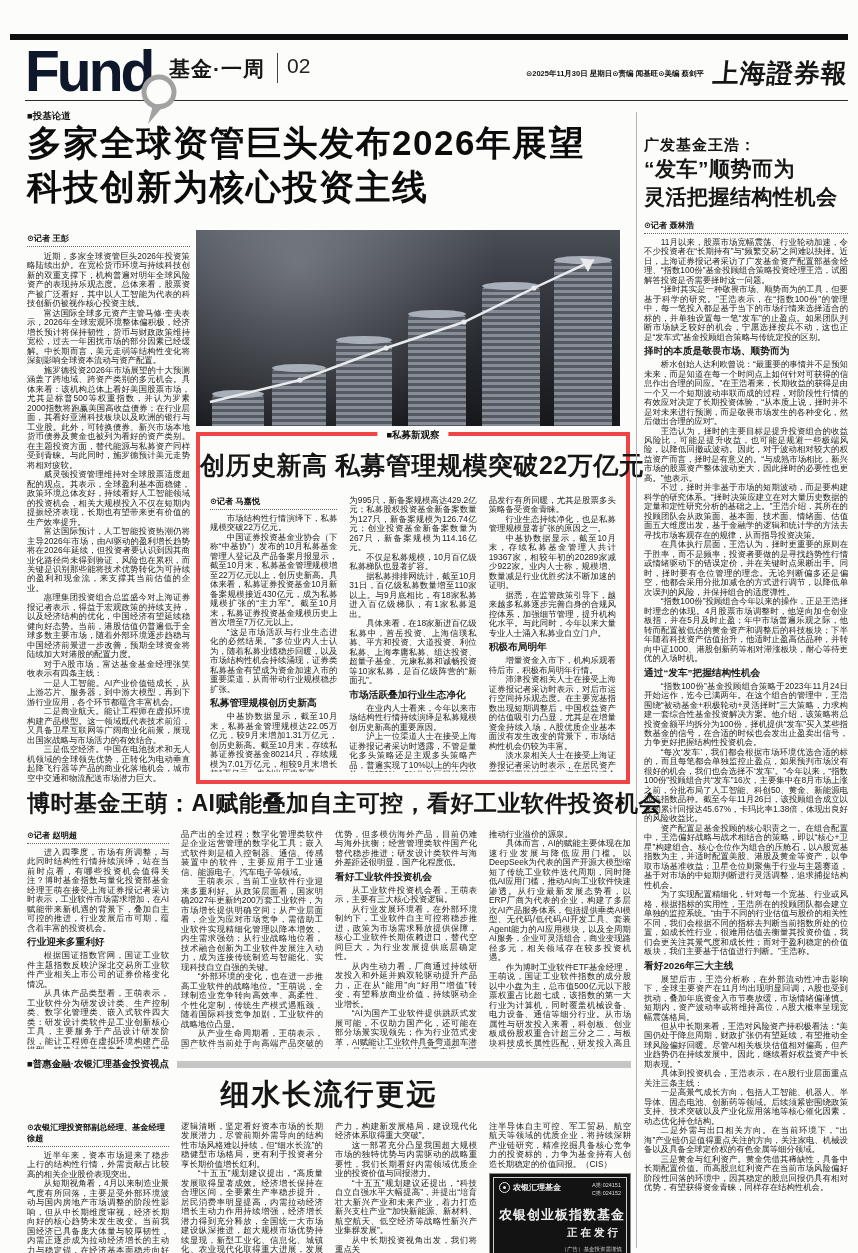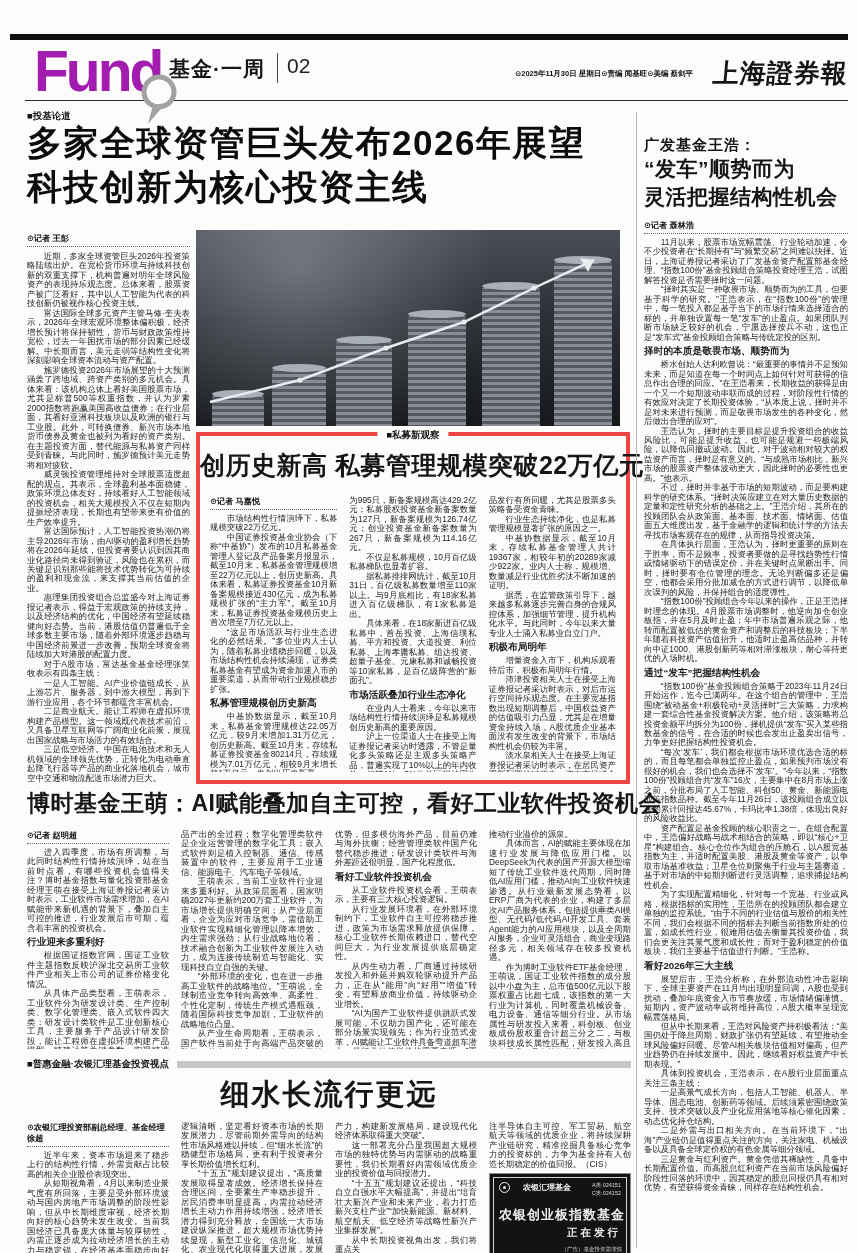--- a/index.html
+++ b/index.html
@@ -3,26 +3,26 @@
 <meta charset="utf-8">
 <style>
   * { margin:0; padding:0; box-sizing:border-box; }
   html,body { background:#e8e8e6; }
   body { font-family:"Liberation Sans","DejaVu Sans",sans-serif; }
   .sheet { position:relative; width:858px; height:1253px; background:#fcfcfa; overflow:hidden; color:#161616; margin:0 auto; }
 
   
   .topbar { position:absolute; left:10px; top:34px; width:838px; height:6px; background:#0f0f0f; }
   .header { position:absolute; left:25px; top:46px; width:823px; height:56px; }
-  .fund-logo { position:absolute; left:0; top:-8px; font-size:57px; font-weight:bold; color:#a21caf; letter-spacing:-3px;margin-left:9px; }
+  .fund-logo { position:absolute; left:0; top:-8px; font-size:57px; font-weight:bold; color:#0f172a; letter-spacing:-3px; }
   .fund-bubble { position:absolute; left:113px; top:26px; z-index:6; }
   .sec-title { position:absolute; left:144px; top:9px; font-size:21px; font-weight:bold; letter-spacing:1px; }
   .sec-divider { position:absolute; left:252px; top:7px; height:30px; border-left:1px solid #444; }
   .page-num { position:absolute; left:262px; top:8px; font-size:21px; color:#222; }
-  .header-right { position:absolute; right:0; top:10px; display:flex; align-items:center; gap:20px; }
+  .header-right { position:absolute; right:0; top:10px; display:flex; align-items:center; gap:9px; }
   .edition-info { font-size:7.5px; font-weight:bold; color:#111; }
   .masthead { font-size:26px; font-weight:bold; font-family:"DejaVu Serif","Liberation Serif",serif; transform:skewX(-5deg); letter-spacing:1px; }
   .header-rule { position:absolute; left:25px; top:100px; width:823px; border-top:1.5px solid #2b2b2b; }
 
   
   .flow { font-size:8.4px; line-height:1.13; text-align:justify; color:#1d1d1d; }
   .flow p.para { text-indent:2em; }
   .flow p.para.cont { text-indent:0; }
   .flow h4.sub { font-size:9.7px; font-weight:bold; margin:4px 0 3px; }
   .byline { display:block; font-size:8.2px; font-weight:bold; color:#111; border-bottom:1px dotted #666; padding-bottom:2px; margin-bottom:4px; }
@@ -65,21 +65,21 @@
   .ny-kickrow { display:flex; align-items:center; }
   .ny-kicker { font-size:9.5px; font-weight:bold; white-space:nowrap; }
   .ny-bar { flex:1; height:7px; background:#c6c6c6; margin-left:8px; }
   .ny-h2 { text-align:center; font-size:29px; font-weight:900; margin-top:4px; letter-spacing:2px; }
   .ny-cols { margin-top:7px; height:138px; }
 
   
   .ad { margin-top:4px; width:100%; height:88px; background:#131313; color:#eee; position:relative; border:1px solid #8a8a8a; }
   .ad-inner { position:absolute; inset:3px; border:1px solid #d2d2d2; padding:4px 5px; }
   .ad-top { display:flex; justify-content:space-between; align-items:flex-start; }
-  .ad-brand { display:flex; align-items:center; gap:13px; font-size:8px; font-weight:bold; white-space:nowrap; }
+  .ad-brand { display:flex; align-items:center; gap:3px; font-size:8px; font-weight:bold; white-space:nowrap; }
   .ad-logo { width:11px; height:11px; border:1.5px solid #eee; border-radius:50%; position:relative; flex:none; }
   .ad-logo:after { content:""; position:absolute; left:2.5px; top:2.5px; width:3px; height:3px; border-radius:50%; background:#eee; }
   .ad-codes { font-size:5.5px; text-align:right; line-height:1.4; color:#ddd; }
   .ad-product { text-align:center; font-size:13px; font-weight:900; margin-top:8px; letter-spacing:1px; white-space:nowrap; }
   .ad-status { text-align:right; font-size:10.5px; font-weight:bold; margin-top:2px; letter-spacing:3px; }
   .ad-note { position:absolute; right:4px; bottom:3px; font-size:5.5px; color:#cfcfcf; }
 </style>
 </head>
 <body>
 

